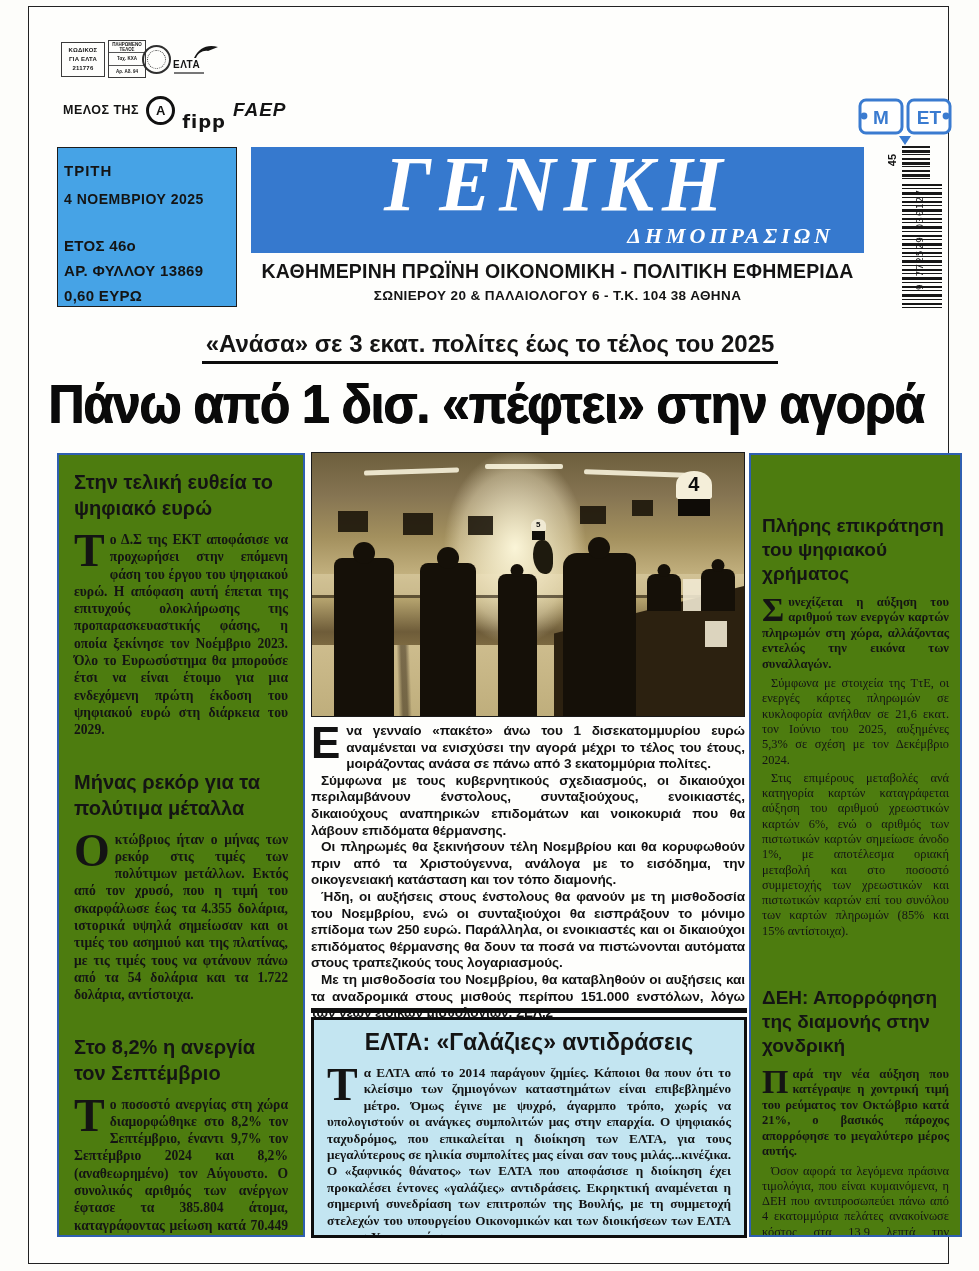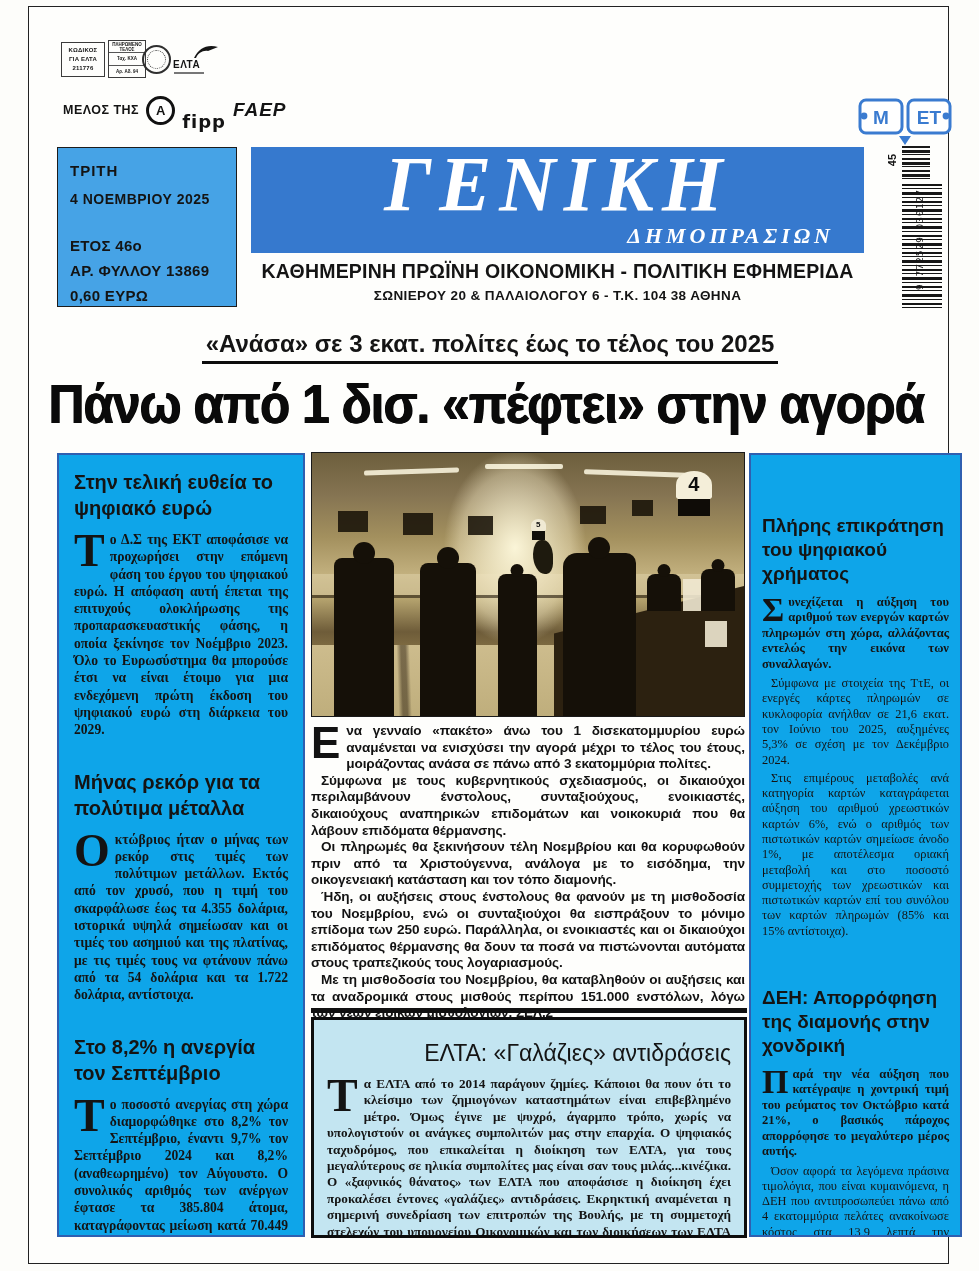--- a/index.html
+++ b/index.html
@@ -39,21 +39,21 @@
   .bc-small .bars{position:absolute;right:2px;top:0;width:28px;height:34px;
     background:repeating-linear-gradient(180deg,#1a1a1a 0 2px,transparent 2px 4px,#1a1a1a 4px 7px,transparent 7px 8px,#1a1a1a 8px 9px,transparent 9px 12px);}
   .bc-big{position:absolute;left:884px;top:184px;width:58px;height:126px;}
   .bc-big .bars{position:absolute;right:0;top:0;width:40px;height:126px;
     background:repeating-linear-gradient(180deg,#161616 0 2px,transparent 2px 4px,#161616 4px 5px,transparent 5px 8px,#161616 8px 11px,transparent 11px 13px,#161616 13px 14px,transparent 14px 17px);}
   .bc-big .num{position:absolute;left:-28px;top:50px;width:126px;text-align:center;font-size:9.5px;letter-spacing:1px;
                font-family:"DejaVu Sans Mono",monospace;transform:rotate(-90deg);transform-origin:center;}
 
   
   .date-box{position:absolute;left:57px;top:147px;width:180px;height:160px;background:#46a3e6;border:1.5px solid #1c1c1c;
-            padding:14px 12px;box-sizing:border-box;font-weight:bold;}
+            padding:14px 6px;box-sizing:border-box;font-weight:bold;}
   .date-box .day{font-size:15px;letter-spacing:1px;margin-bottom:12px;}
   .date-box .date{font-size:14px;letter-spacing:.5px;margin-bottom:30px;}
   .date-box .meta{font-size:15px;margin-bottom:8px;letter-spacing:.3px;}
 
   
   .masthead{position:absolute;left:251px;top:147px;width:613px;height:106px;background:#3679ce;}
   .masthead .title{position:absolute;left:0;right:0;top:-8px;text-align:center;color:#fff;
      font-family:"Liberation Serif",serif;font-style:italic;font-weight:bold;font-size:78px;letter-spacing:8px;}
   .masthead .subtitle{position:absolute;right:30px;bottom:4px;color:#fff;
      font-family:"Liberation Serif",serif;font-style:italic;font-weight:bold;font-size:22px;letter-spacing:4px;}
@@ -62,21 +62,21 @@
 
   
   .kicker-wrap{position:absolute;left:6px;top:330px;width:968px;text-align:center;}
   .kicker{display:inline-block;font-size:24px;font-weight:bold;border-bottom:3.5px solid #0c0c0c;padding:0 4px 3px;}
   .headline-wrap{position:absolute;left:0;top:372px;width:800px;text-align:center;}
   .headline{display:inline-block;font-weight:bold;font-size:55px;letter-spacing:-1px;white-space:nowrap;
             transform:scaleX(.9);transform-origin:center;color:#0a0a0a;
             text-shadow:.6px 0 0 #0a0a0a,-.6px 0 0 #0a0a0a;}
 
   
-  .panel{background:#0ea5e9;border:2px solid #2f5fb0;box-sizing:border-box;position:absolute;overflow:hidden;}
+  .panel{background:#4d7c0f;border:2px solid #2f5fb0;box-sizing:border-box;position:absolute;overflow:hidden;}
   .left-panel{left:57px;top:453px;width:248px;height:784px;padding:14px 15px;}
   .right-panel{left:749px;top:453px;width:213px;height:784px;padding:12px 11px;}
 
   .lc-title{font-size:20px;line-height:26px;font-weight:bold;margin:0 0 10px;}
   .lc-body{font-family:"Liberation Serif",serif;font-weight:bold;font-size:13.6px;line-height:17.3px;
            text-align:justify;margin:0;}
   .lc-sec{margin-bottom:30px;}
   .dropcap{float:left;font-weight:bold;}
   .lc-body .dropcap{font-family:"Liberation Serif",serif;font-size:46px;line-height:33px;margin:3px 5px 0 0;}
 
@@ -124,21 +124,21 @@
            text-align:justify;color:#121212;letter-spacing:-.1px;}
   .article p{margin:0;}
   .article p.ind{text-indent:10px;}
   .article .dropcap{font-size:44px;line-height:35px;margin:2px 6px 0 0;}
 
   .mid-rule{position:absolute;left:311px;top:1008px;width:436px;height:5px;background:#101010;}
 
   
   .elta-box{position:absolute;left:311px;top:1017px;width:436px;height:221px;background:#c3e5f1;
             border:3px solid #0d0d0d;box-sizing:border-box;padding:6px 13px;overflow:hidden;}
-  .elta-title{text-align:right;font-size:23px;font-weight:normal;margin:14px 0 9px;}
+  .elta-title{text-align:center;font-size:23px;font-weight:bold;margin:3px 0 9px;}
   .elta-body{font-family:"Liberation Serif",serif;font-weight:bold;font-size:13.2px;line-height:16.4px;
              text-align:justify;margin:0;}
   .elta-body .dropcap{font-family:"Liberation Serif",serif;font-size:46px;line-height:34px;margin:3px 6px 0 0;}
 </style>
 </head>
 <body>
 
 <div class="canvas">
   <div class="page-frame"></div>
 

